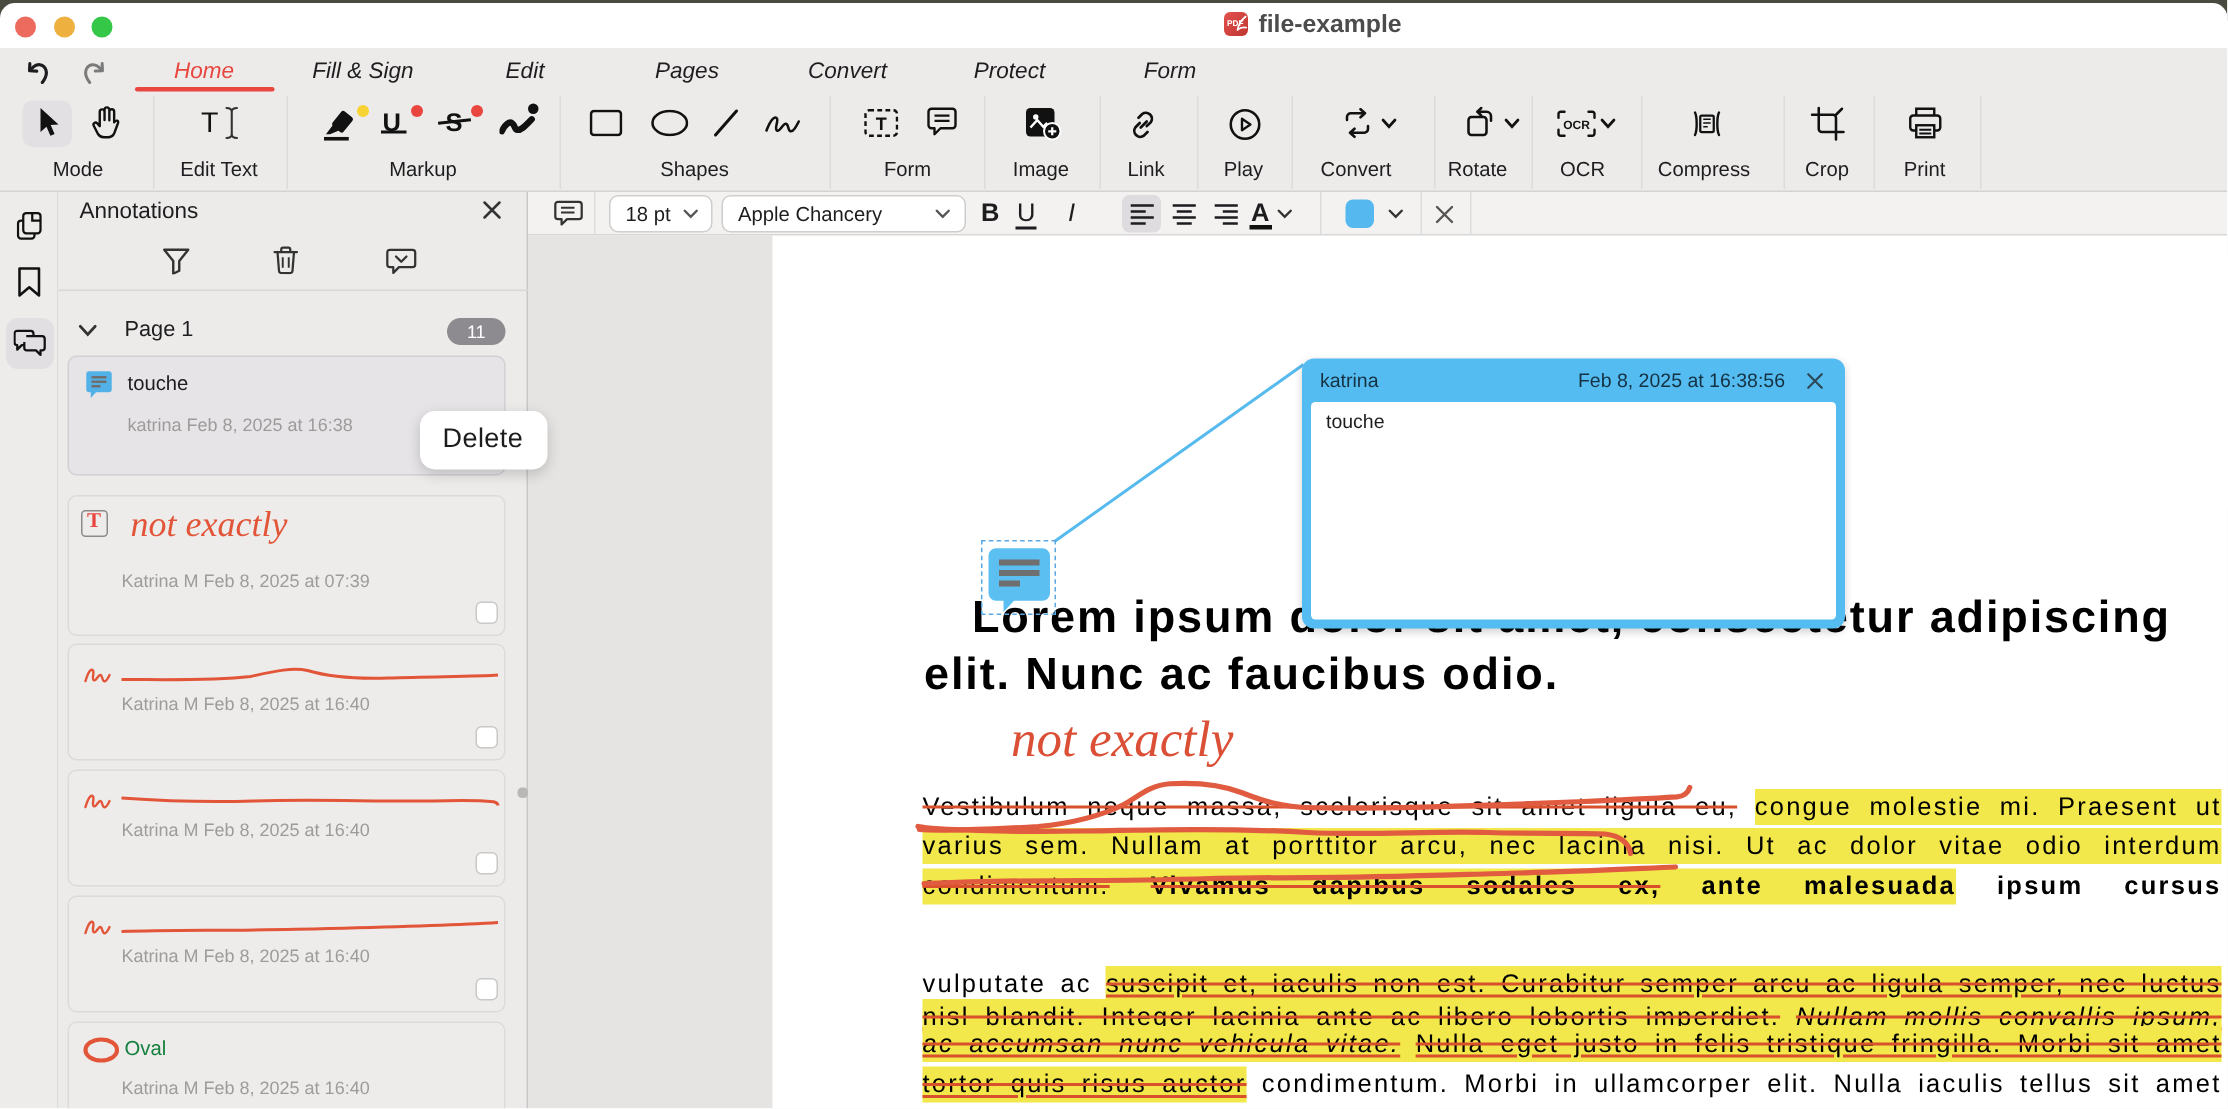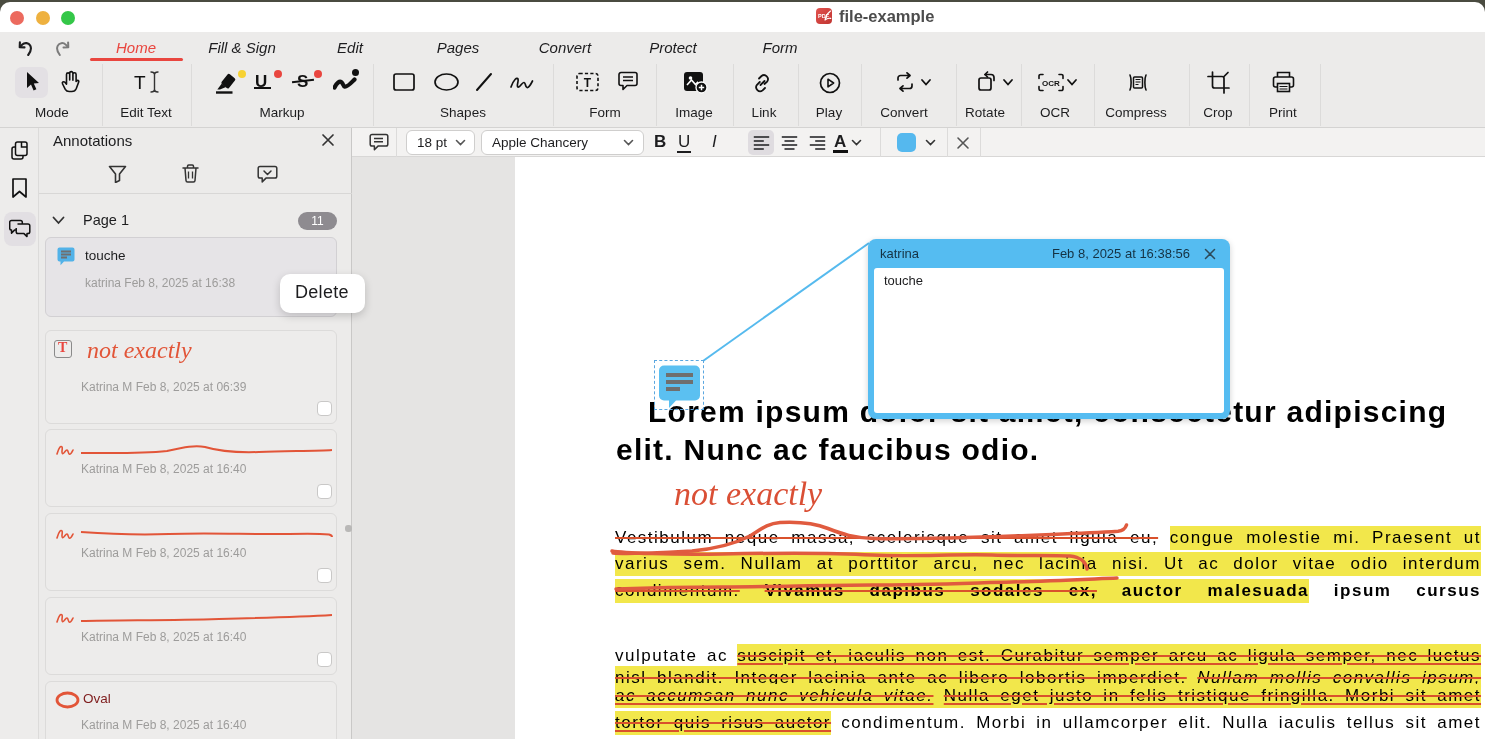--- a/index.html
+++ b/index.html
@@ -336,21 +336,21 @@
           <path d="M4 4.5 h10 M4 7.5 h10 M4 10.5 h6" stroke="#6F6F6F" stroke-width="1.8"></path>
         </svg>
       <div class="abs" style="left:39px;top:10px;font-size:13.5px;color:#1d1d1f;">touche</div>
       <div class="cdate" style="left:39px;top:38px;">katrina Feb 8, 2025 at 16:38</div>
     </div>
 
     <div class="card" style="top:202px;height:94px;background:#EDECEB;border:1px solid #DCDBDA;">
       <div class="abs" style="left:8px;top:9px;width:18px;height:18px;border:1.5px solid #8a8a8a;border-radius:3px;"></div>
       <div class="abs" style="left:12px;top:9px;font-size:14px;font-weight:bold;color:#E9463F;font-family:'Liberation Serif',serif;">T</div>
       <div class="abs" style="left:41px;top:6px;font-size:24px;color:#E25538;font-style:italic;font-family:'Liberation Serif',serif;">not exactly</div>
-      <div class="cdate" style="left:35px;top:49px;">Katrina M Feb 8, 2025 at 06:39</div>
+      <div class="cdate" style="left:35px;top:49px;">Katrina M Feb 8, 2025 at 07:39</div>
       <div class="cbox" style="left:271px;top:70px;"></div>
     </div>
 
     <div class="card" style="top:301px;height:78px;background:#EDECEB;border:1px solid #DCDBDA;">
       <svg class="abs" style="left:9px;top:13px" width="19" height="15" viewBox="0 0 19 15">
           <path d="M2 11 C4 4 6 2.5 7 4 C8 5.5 6 9.5 7.5 10.5 C9 11.5 10.5 6.5 12 7 C13.5 7.5 13 11 14.5 11.2 C16 11.4 17 9 18 7" fill="none" stroke="#E25538" stroke-width="1.6" stroke-linecap="round"></path>
         </svg>
       <svg class="abs" style="left:33px;top:12px" width="256" height="16" viewBox="0 0 256 16">
           <path d="M2 11 C30 11 60 12 88 9 C106 5 116 3 126 5 C136 8 150 11 180 10 C210 9 240 9 253 8" fill="none" stroke="#E25538" stroke-width="2"></path>
         </svg>
@@ -377,38 +377,38 @@
           <path d="M2 13 C40 12 90 12.5 140 11 C180 10 220 9 253 7" fill="none" stroke="#E25538" stroke-width="2"></path>
         </svg>
       <div class="cdate" style="left:35px;top:32px;">Katrina M Feb 8, 2025 at 16:40</div>
       <div class="cbox" style="left:271px;top:54px;"></div>
     </div>
 
     <div class="card" style="top:553px;height:78px;background:#EDECEB;border:1px solid #DCDBDA;">
       <svg class="abs" style="left:9px;top:9px" width="25" height="18" viewBox="0 0 25 18">
           <ellipse cx="12.5" cy="9" rx="10.5" ry="7" fill="none" stroke="#E25538" stroke-width="2.8"></ellipse>
         </svg>
-      <div class="abs" style="left:37px;top:9px;font-size:13.5px;color:#7f1d1d;">Oval</div>
+      <div class="abs" style="left:37px;top:9px;font-size:13.5px;color:#15803d;">Oval</div>
       <div class="cdate" style="left:35px;top:36px;">Katrina M Feb 8, 2025 at 16:40</div>
     </div>
 
     <div class="abs" style="left:306px;top:397px;width:7px;height:7px;border-radius:3px;background:#B9B8B7;"></div>
   </div>
 
   <div id="doc" class="abs">
     <div id="page"></div>
 
     <div id="h1a" class="abs" style="left:296px;top:238px;font-size:30px;font-weight:bold;color:#000;white-space:nowrap;letter-spacing:1.25px;">Lorem ipsum dolor sit amet, consectetur adipiscing</div>
     <div id="h1b" class="abs" style="left:264px;top:276px;font-size:30px;font-weight:bold;color:#000;white-space:nowrap;letter-spacing:1.25px;">elit. Nunc ac faucibus odio.</div>
 
     <div class="abs" style="left:322px;top:318px;font-size:34px;color:#DA4F35;font-style:italic;font-family:'Liberation Serif',serif;">not exactly</div>
 
     <div class="bodyline" style="top:368px;"><span class="st">Vestibulum neque massa, scelerisque sit amet ligula eu,</span> <span class="hl">congue molestie mi. Praesent ut</span></div>
     <div class="bodyline" style="top:394.4px;"><span class="hl">varius sem. Nullam at porttitor arcu, nec lacinia nisi. Ut ac dolor vitae odio interdum</span></div>
-    <div class="bodyline" style="top:420.8px;"><span class="hl"><span class="st">condimentum.</span> <span class="st b">Vivamus dapibus sodales ex,</span> <span class="b">auctor malesuada</span></span> <span class="b">ipsum cursus</span></div>
+    <div class="bodyline" style="top:420.8px;"><span class="hl"><span class="st">condimentum.</span> <span class="st b">Vivamus dapibus sodales ex,</span> <span class="b">ante malesuada</span></span> <span class="b">ipsum cursus</span></div>
     <div class="bodyline" style="top:486px;">vulputate ac <span class="hl stu">suscipit et, iaculis non est. Curabitur semper arcu ac ligula semper, nec luctus</span></div>
     <div class="bodyline" style="top:508px;border-radius:12px;"><span class="hl"><span class="stu">nisl blandit. Integer lacinia ante ac libero lobortis imperdiet.</span> <span class="stu i">Nullam mollis convallis ipsum,</span></span></div>
     <div class="bodyline" style="top:552.8px;"><span class="hl stu">tortor quis risus auctor</span> condimentum. Morbi in ullamcorper elit. Nulla iaculis tellus sit amet</div>
     <div class="bodyline" style="top:526.4px;"><span class="hl"><span class="stu i">ac accumsan nunc vehicula vitae.</span> <span class="stu">Nulla eget justo in felis tristique fringilla. Morbi sit amet</span></span></div>
 
     <svg class="abs" style="left:0;top:0;" width="1133" height="582" viewBox="0 0 1133 582">
       <path d="M261 396 C272 397 310 396 340 394 C362 392 380 388 398 379 C408 373 415 366.5 428 365.5 C446 364.5 462 366 476 371.5 C490 377 502 381 522 381.5 C570 382.5 640 380 700 377.5 C730 376.3 755 375 766 374.3 C771 373.8 773.5 371 774.5 368" fill="none" stroke="#E05B3F" stroke-width="3.5" stroke-linecap="round"></path>
       <path d="M260 394 C270 396 320 398 370 397 C420 396 470 395 520 398 C560 400 600 397 640 398 C670 399 700 398 718 399 C728 400 734 405 735 412" fill="none" stroke="#E05B3F" stroke-width="3.5" stroke-linecap="round"></path>
       <path d="M264 432 C290 431 330 430 370 430 C420 430 470 428 520 428 C570 428 620 426 660 425 C700 424 740 422 765 421" fill="none" stroke="#E05B3F" stroke-width="3.5" stroke-linecap="round"></path>
       <line x1="351" y1="204" x2="517" y2="86" stroke="#56BAEE" stroke-width="2"></line>

